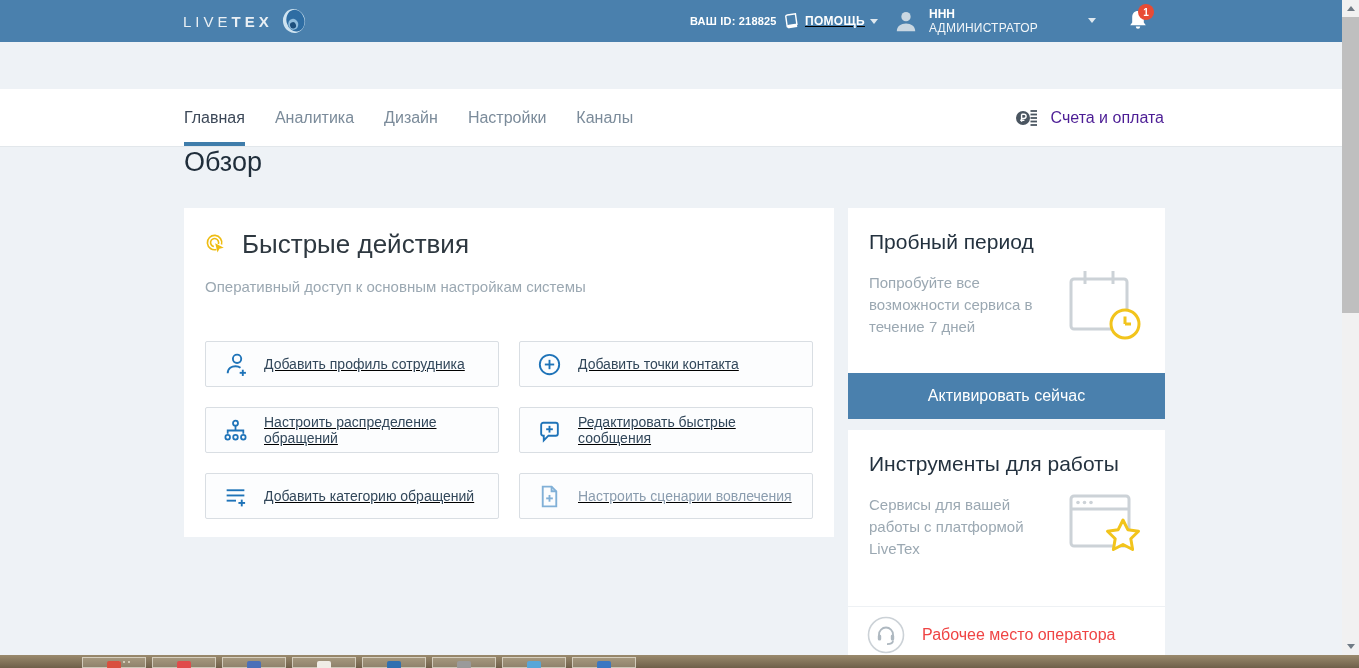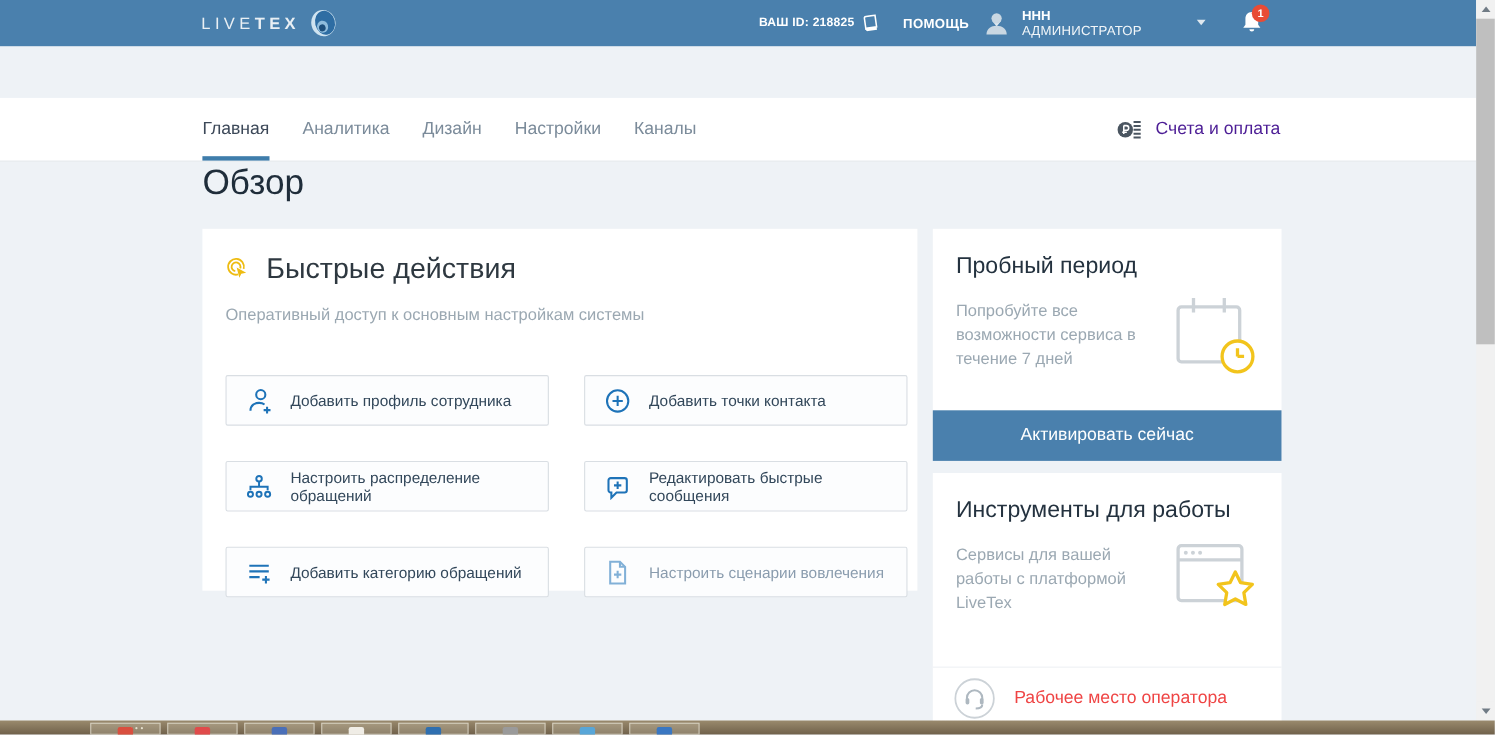--- a/index.html
+++ b/index.html
@@ -8,50 +8,50 @@
     position:relative; width:1359px; height:668px; overflow:hidden;
     font-family:"Liberation Sans", sans-serif; background:#eef2f6;
   }
   
   .topbar { position:absolute; top:0; left:0; width:1342px; height:42px; background:#4a80ad; }
   .logo { position:absolute; left:183px; top:0; height:42px; display:flex; align-items:center; gap:8px; cursor:pointer; }
   .logo-text { color:#e9eff4; font-size:15px; letter-spacing:4px; font-weight:300; }
   .logo-text b { font-weight:700; letter-spacing:4px; }
   .tb-id { position:absolute; left:690px; top:0; height:42px; display:flex; align-items:center;
            color:#fff; font-size:11px; font-weight:700; letter-spacing:.2px; }
-  .tb-help { position:absolute; left:783px; top:0; height:42px; display:flex; align-items:center; gap:21px; cursor:pointer; }
+  .tb-help { position:absolute; left:783px; top:0; height:42px; display:flex; align-items:center; gap:5px; cursor:pointer;text-decoration:underline; }
   .tb-help span { color:#fff; font-size:12px; font-weight:700; letter-spacing:.3px; }
   .caret { width:0; height:0; border-left:4px solid transparent; border-right:4px solid transparent; border-top:5px solid #dfe8ef; }
   .tb-user { position:absolute; left:893px; top:0; height:42px; display:flex; align-items:center; gap:10px; cursor:pointer; }
   .tb-user-names { display:flex; flex-direction:column; line-height:14px; }
   .tb-user-name { color:#fff; font-size:12px; font-weight:700; }
   .tb-user-role { color:#f2f6f9; font-size:12px; font-weight:400; letter-spacing:.2px; }
   .tb-user-caret { position:absolute; left:1088px; top:18px; cursor:pointer; }
   .tb-bell { position:absolute; left:1126px; top:8px; width:34px; height:30px; cursor:pointer; }
   .tb-badge { position:absolute; left:12px; top:-4px; min-width:16px; height:16px; border-radius:8px;
               background:#e84b35; color:#fff; font-size:10px; font-weight:700;
               display:flex; align-items:center; justify-content:center; padding:0 4px; }
   
   .navbar { position:absolute; top:42px; left:0; width:1342px; height:58px; background:#fff; border-bottom:1px solid #e2e7eb;margin-top:47px; }
   .nav-tabs { position:absolute; left:184px; top:0; height:100%; display:flex; gap:30px; }
   .nav-tab { height:100%; display:flex; align-items:center; font-size:16px; color:#7b8b9a; cursor:pointer; position:relative; }
   .nav-tab.active { color:#3c4858; }
   .nav-tab.active::after { content:""; position:absolute; left:0; right:0; bottom:0; height:4px; background:#3f7dab; }
   .nav-billing { position:absolute; right:178px; top:0; height:100%; display:flex; align-items:center; gap:12px;
                  font-size:16px; color:#4c1d95; cursor:pointer; }
   
-  .page-title { position:absolute; left:184px; top:147px; font-size:32px; font-weight:400; color:#1f2d3a;text-align:center; }
+  .page-title { position:absolute; left:184px; top:147px; font-size:27px; font-weight:400; color:#1f2d3a;text-align:center; }
   .card { position:absolute; background:#fff; }
   
   .qa-card { left:184px; top:208px; width:650px; height:329px; }
   .qa-head { position:absolute; left:21px; top:21px; display:flex; align-items:center; gap:14px; }
   .qa-title { font-size:26px; color:#2e3840; }
   .qa-sub { position:absolute; left:21px; top:70px; font-size:15px; color:#9ba8b2; }
   .qa-grid { position:absolute; left:21px; top:133px; display:grid;
-             grid-template-columns:294px 294px; grid-auto-rows:46px; gap:32px; }
+             grid-template-columns:294px 294px; grid-auto-rows:46px; gap:20px;text-decoration:underline; }
   .qa-btn { display:flex; align-items:center; gap:16px; padding-left:17px; text-align:left;
             background:#fcfdfe; border:1px solid #d9dee3; border-radius:2px; cursor:pointer;
             font-family:inherit; font-size:14px; color:#32475a; line-height:16px; }
   .qa-btn svg { flex:0 0 auto; }
   .qa-btn .lbl { max-width:226px; }
   .qa-btn.disabled { color:#8a9cae; }
   .qa-btn.disabled svg { opacity:.55; }
   
   .trial-card { left:848px; top:208px; width:317px; height:211px; }
   .panel-title { position:absolute; left:21px; top:22px; font-size:21px; color:#24323f; }

